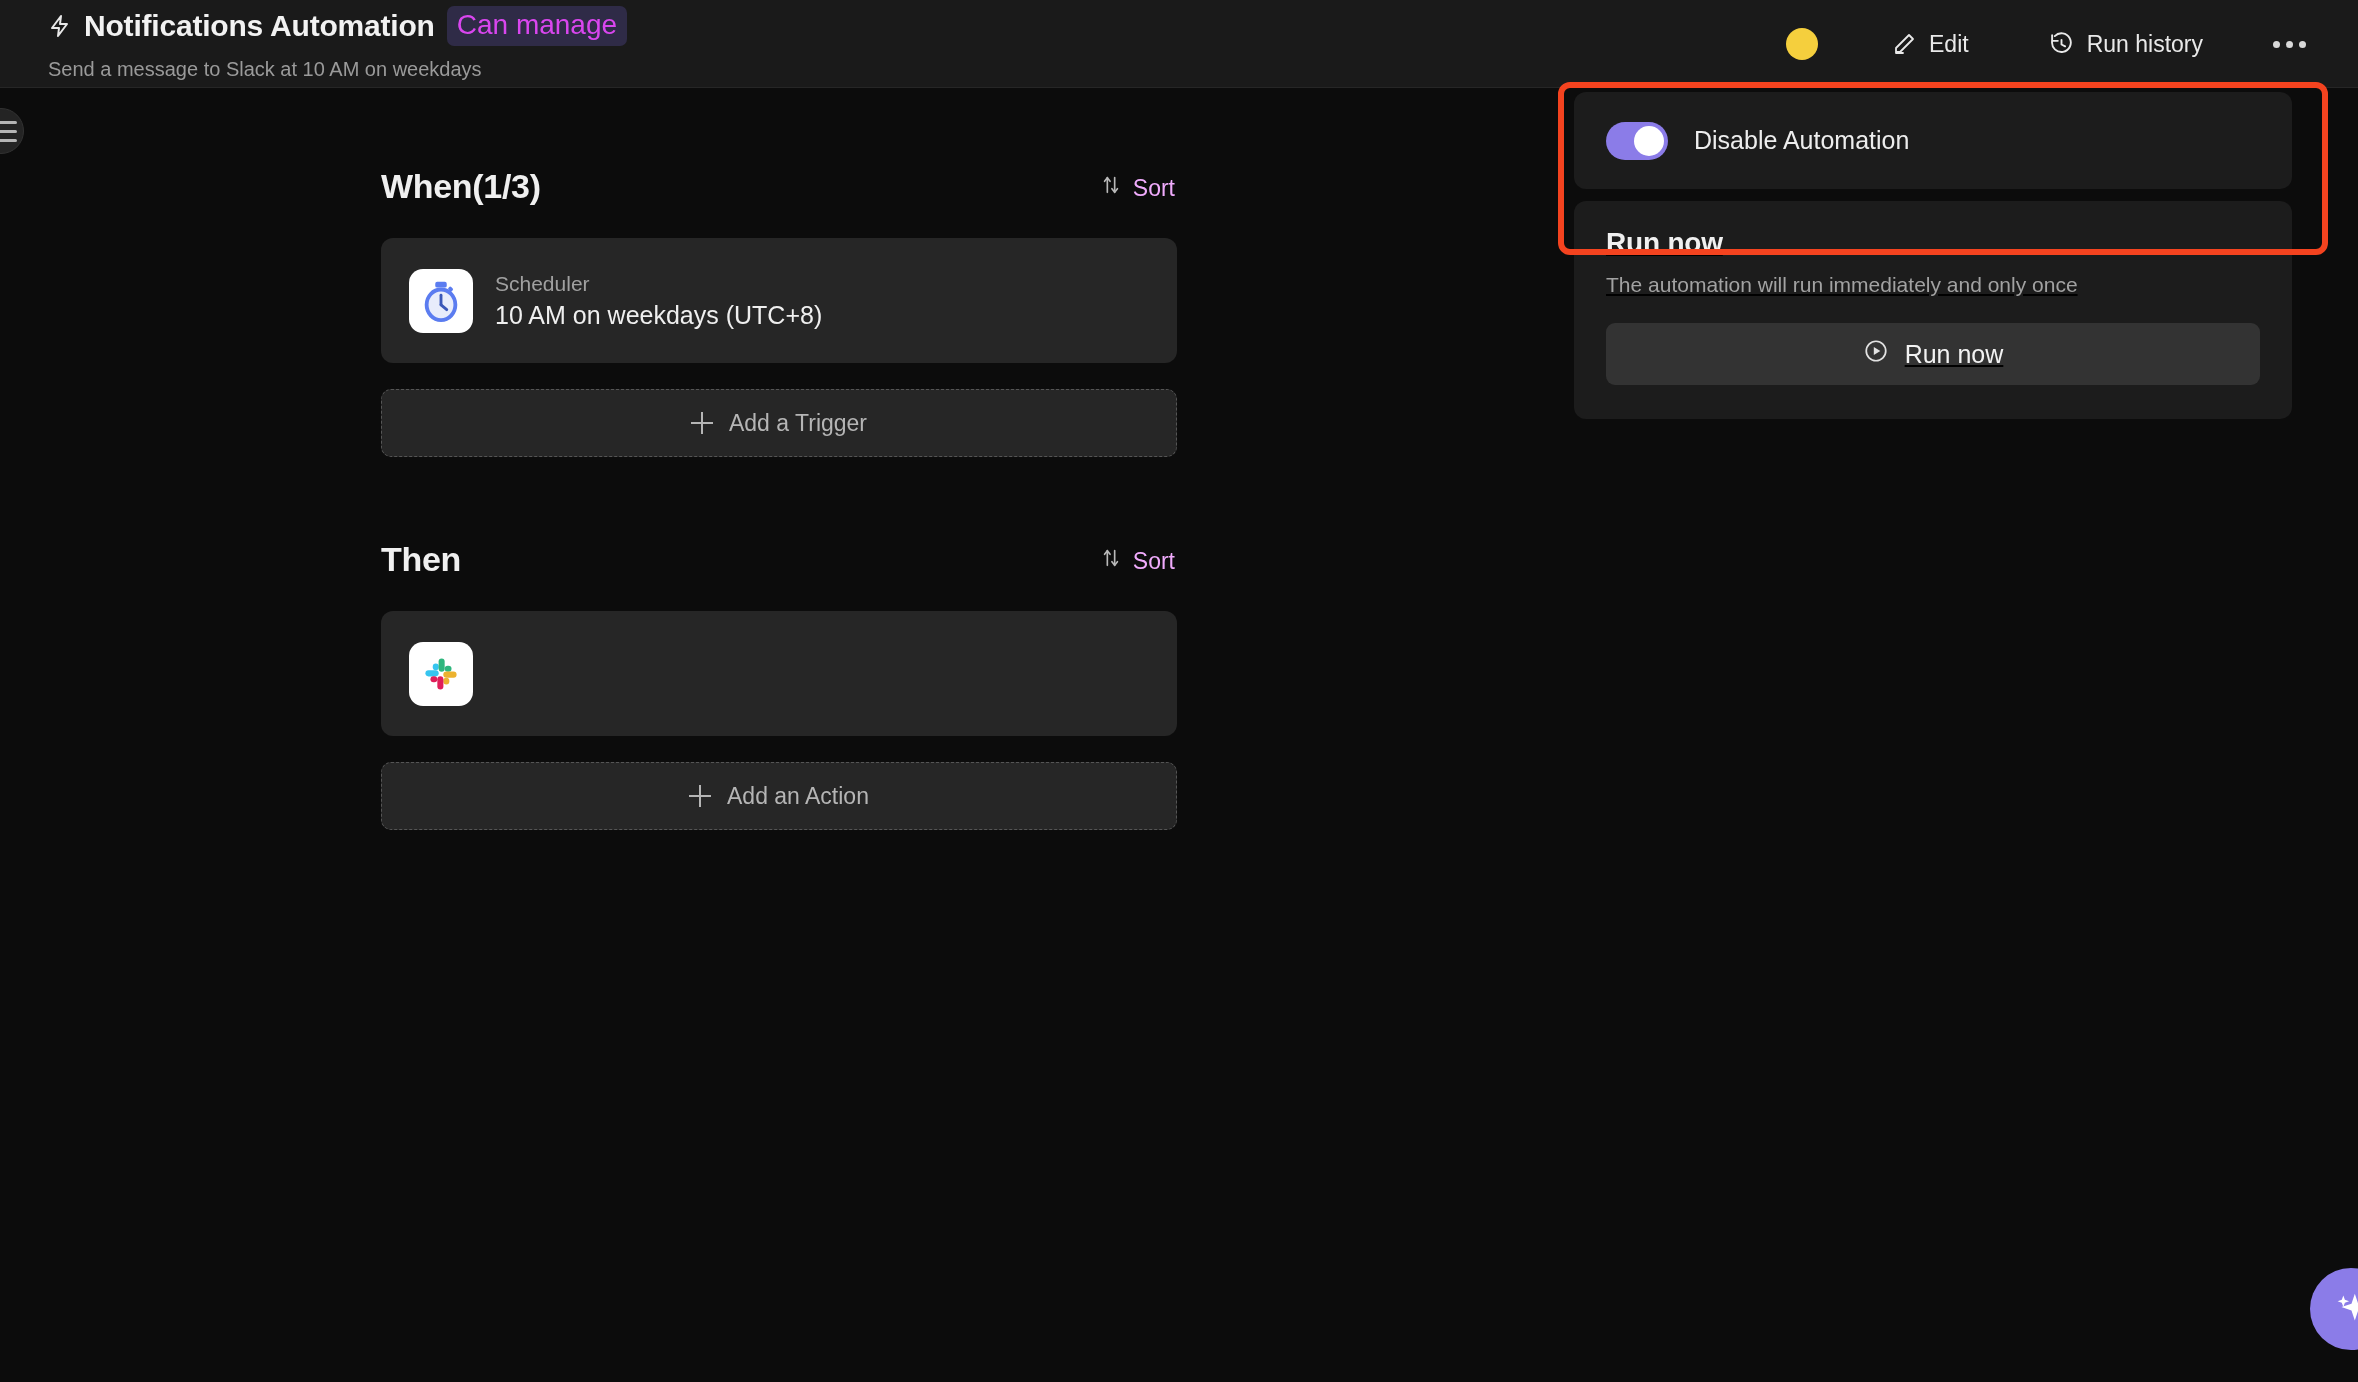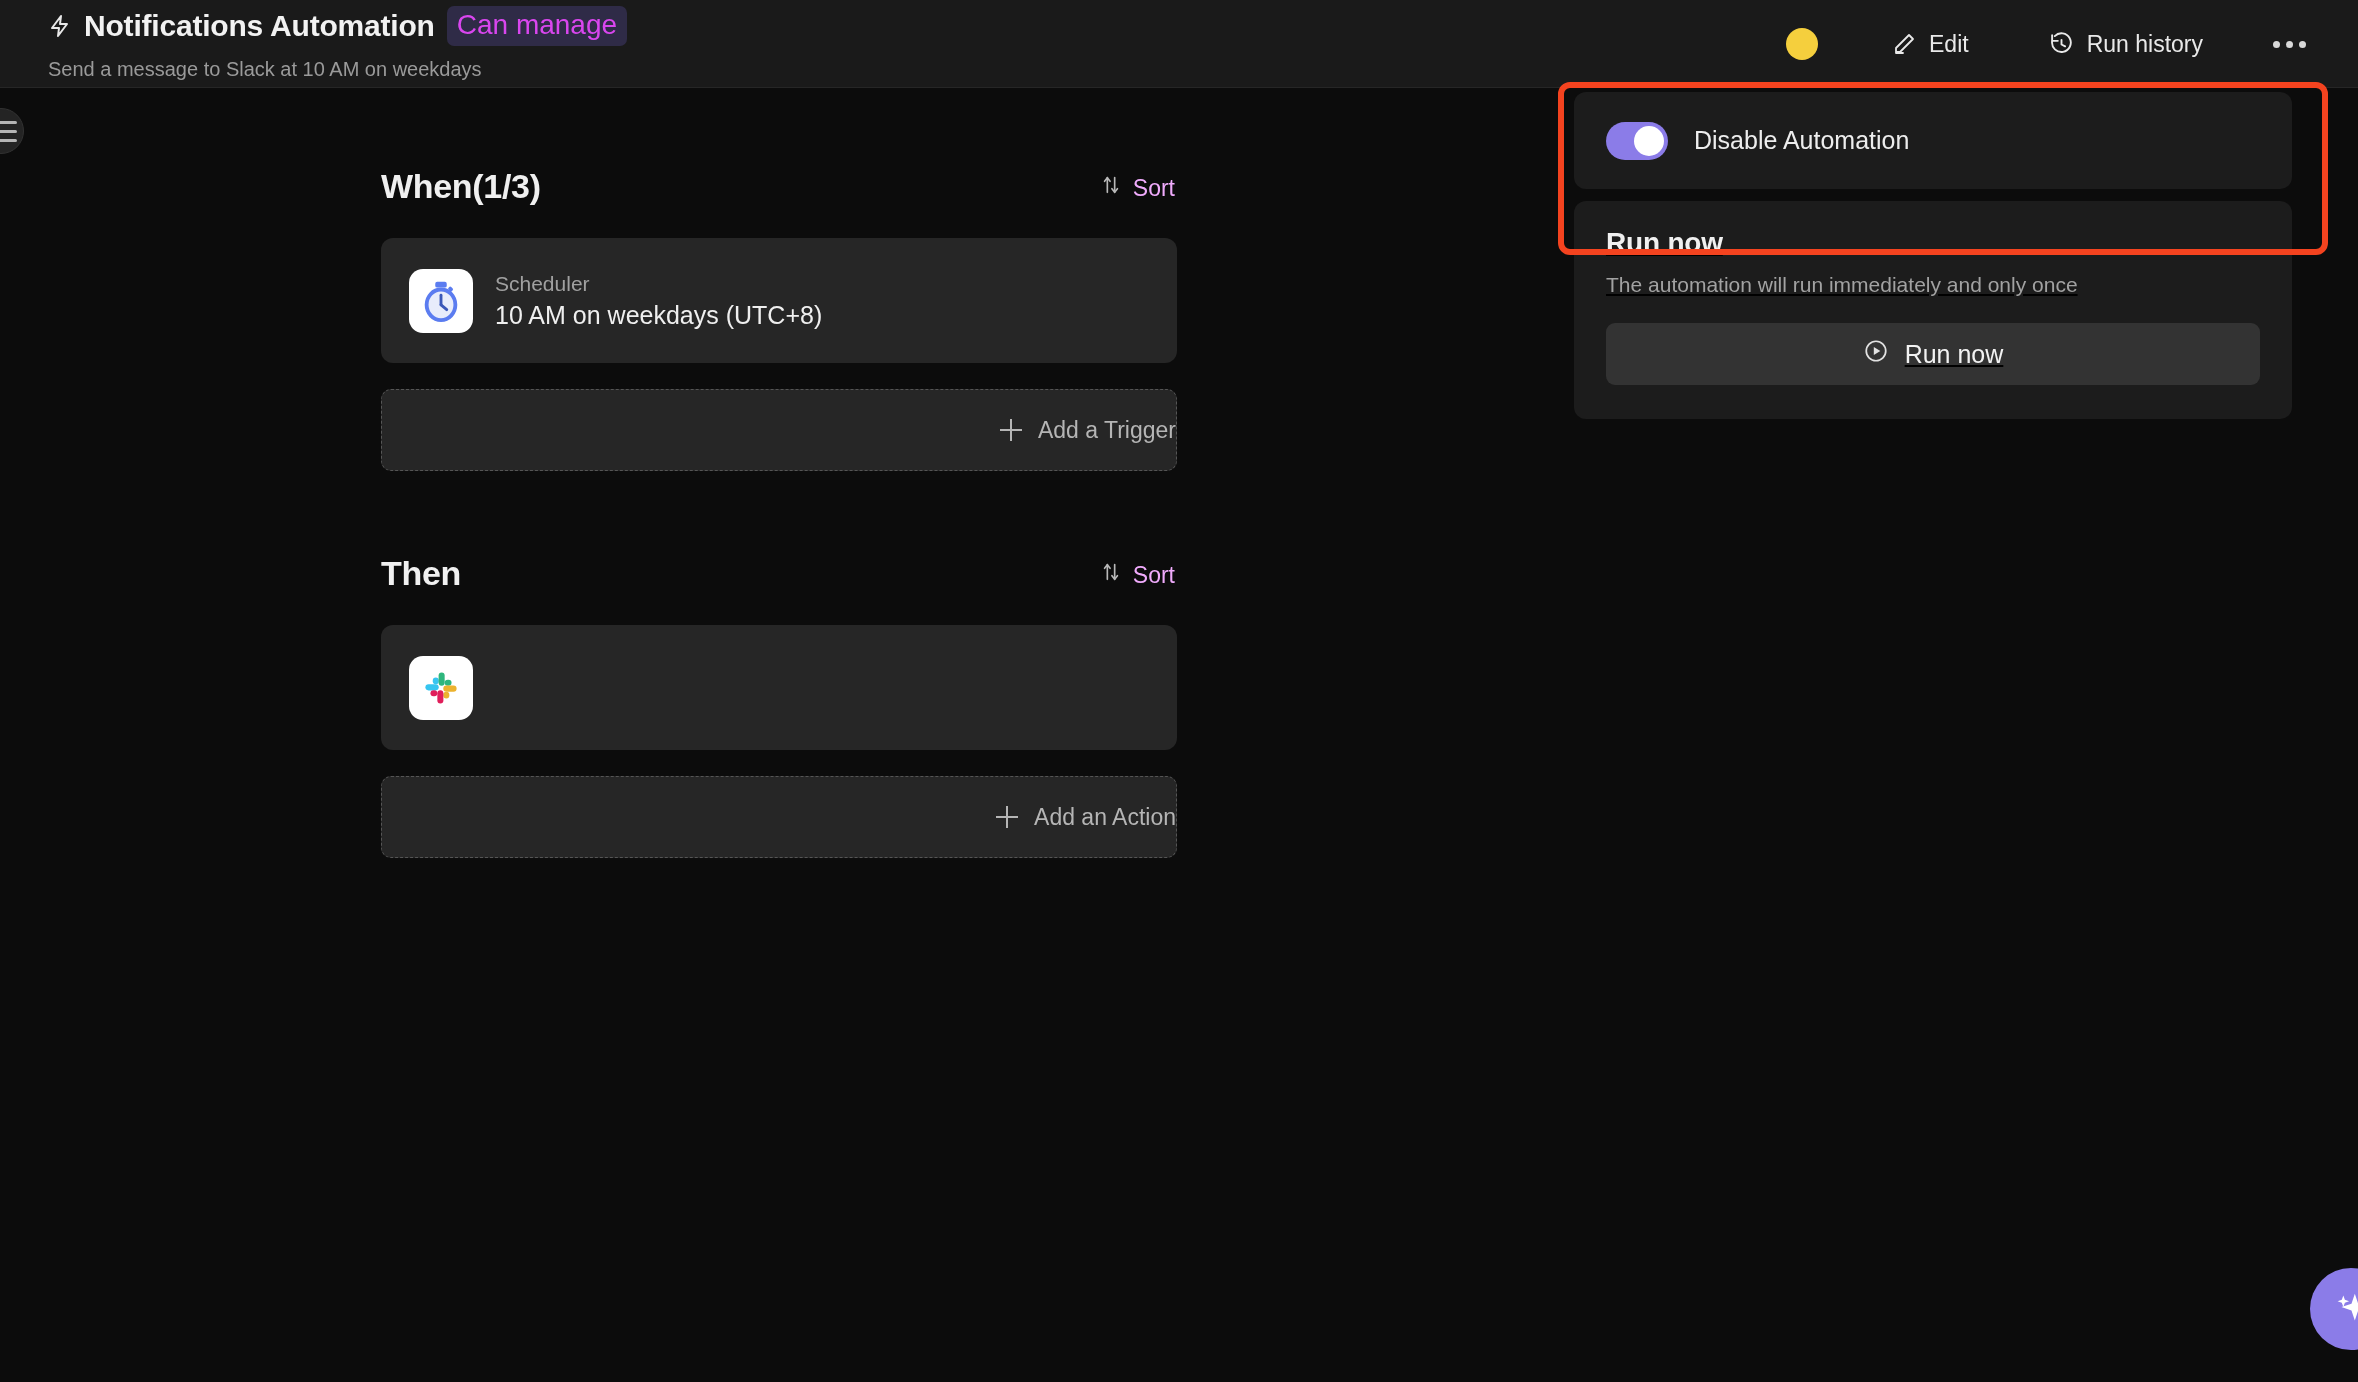--- a/index.html
+++ b/index.html
@@ -182,29 +182,29 @@
     justify-content: center;
     flex: none;
   }
   .node-text { display: flex; flex-direction: column; gap: 5px; }
   .node-sub { font-size: 21px; color: #a0a0a0; }
   .node-main { font-size: 25px; color: #efefef; }
 
   .add-btn {
     margin-top: 26px;
     width: 796px;
-    height: 82px;
+    height: 68px;
     background: #262626;
     border: 1px dashed #555555;
     border-radius: 10px;
     color: #b5b5b5;
     font-size: 23px;
     display: flex;
     align-items: center;
-    justify-content: flex-end;
+    justify-content: center;
     gap: 16px;
     cursor: pointer;
     font-family: "Liberation Sans", sans-serif;
   }
   .plus {
     position: relative;
     width: 22px; height: 22px;
     flex: none;
   }
   .plus::before, .plus::after {

